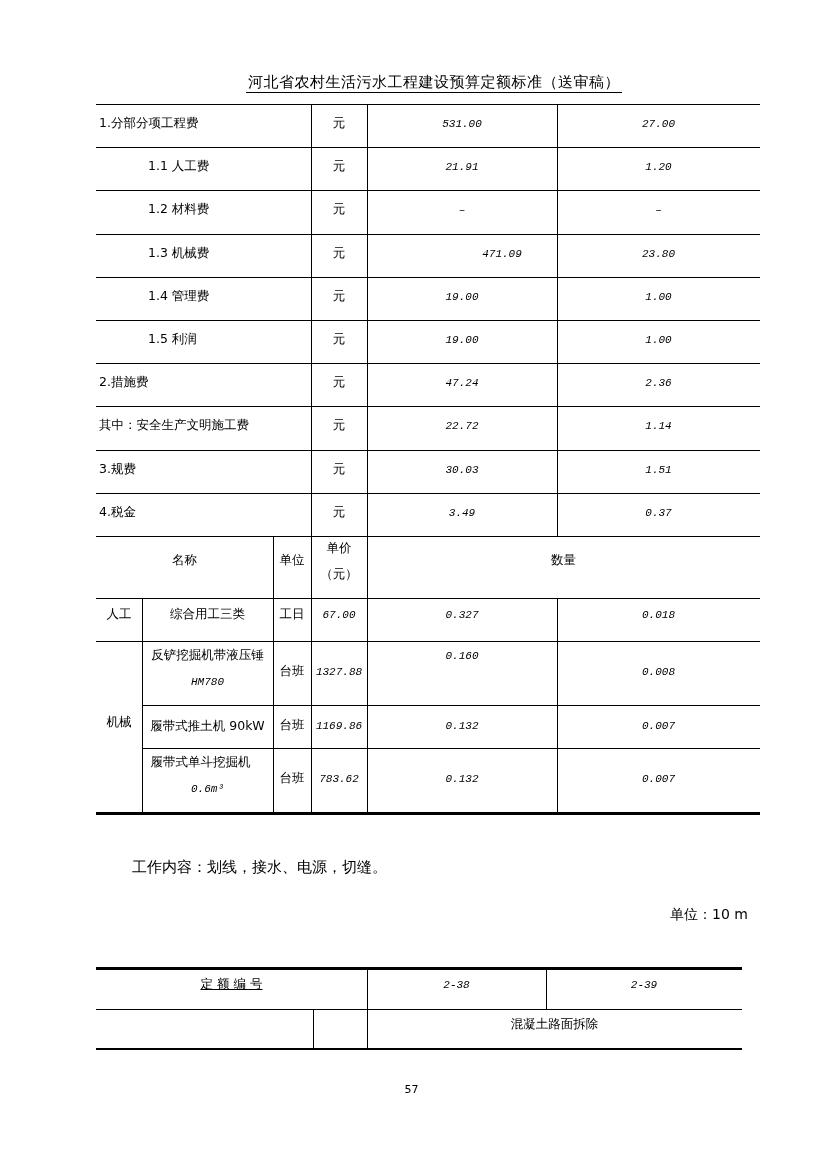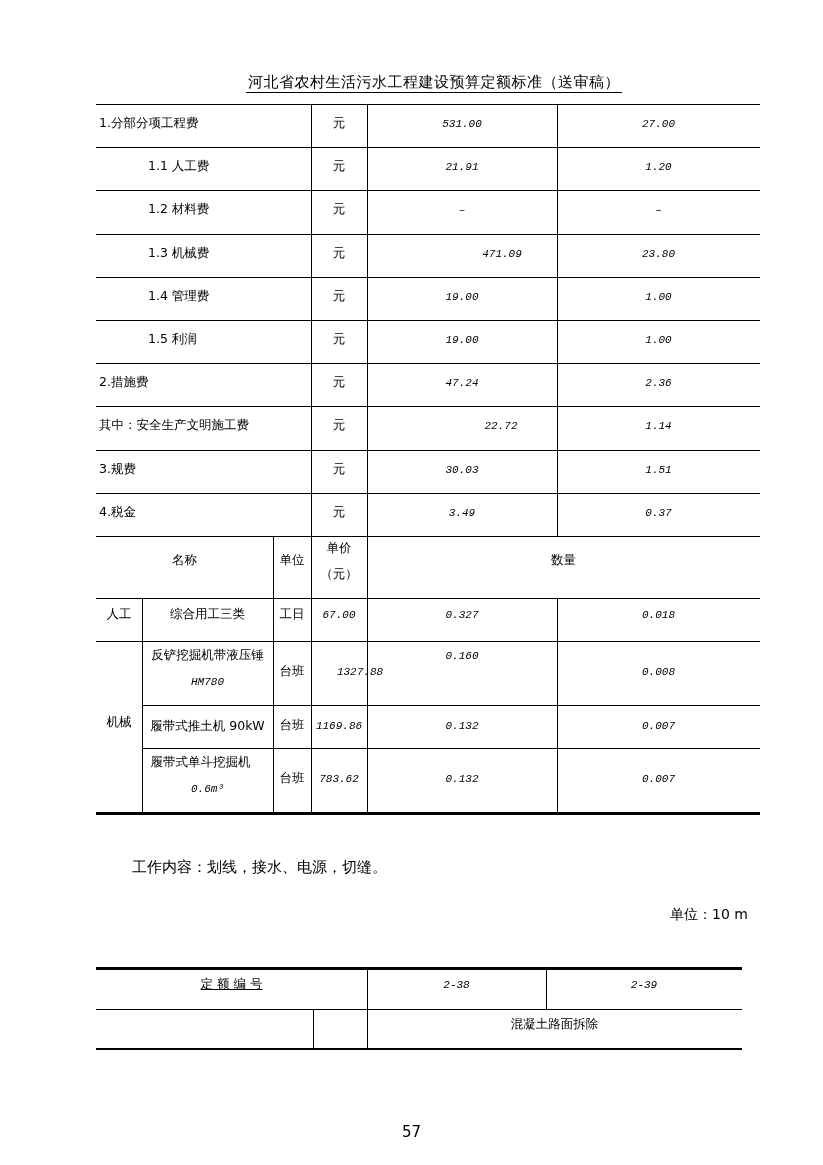--- a/index.html
+++ b/index.html
@@ -8,21 +8,21 @@
   .title { position:absolute; left:246px; top:72px; font-size:15px; letter-spacing:0.5px;
            border-bottom:1px solid #000; line-height:20px; padding:0 2px; }
   .hl { position:absolute; background:#000; height:1px; }
   .vl { position:absolute; background:#000; width:1px; }
   .cell { position:absolute; font-size:12px; line-height:16px; }
   .ctr { text-align:center; }
   .num { font-family:"Liberation Mono","DejaVu Sans Mono",monospace; font-size:11px;font-style:italic; }
   .txt13 { font-size:12.5px; }
   .work { position:absolute; left:132px; top:858px; font-size:15px; }
   .unit { position:absolute; left:670px; top:906px; font-size:14px; }
-  .pageno { position:absolute; left:0; width:823px; top:1083px; text-align:center; font-size:15px;margin-top:40px; }
+  .pageno { position:absolute; left:0; width:823px; top:1083px; text-align:center; font-size:11px; }
 </style>
 </head>
 <body>
 
 <div class="title">河北省农村生活污水工程建设预算定额标准（送审稿）</div>
 
 <div id="cost-table">
     <div class="hl" style="left:96px;top:104px;width:664px;"></div>
     <div class="hl" style="left:96px;top:147px;width:664px;"></div>
     <div class="hl" style="left:96px;top:190px;width:664px;"></div>
@@ -60,21 +60,21 @@
     <div class="cell txt13" style="left:148px;top:331px;">1.5 利润</div>
     <div class="cell ctr txt13" style="left:311px;top:331px;width:56px;">元</div>
     <div class="cell ctr num" style="left:367px;top:332px;width:190px;">19.00</div>
     <div class="cell ctr num" style="left:557px;top:332px;width:203px;">1.00</div>
     <div class="cell txt13" style="left:99px;top:374px;">2.措施费</div>
     <div class="cell ctr txt13" style="left:311px;top:374px;width:56px;">元</div>
     <div class="cell ctr num" style="left:367px;top:375px;width:190px;">47.24</div>
     <div class="cell ctr num" style="left:557px;top:375px;width:203px;">2.36</div>
     <div class="cell txt13" style="left:99px;top:417px;">其中：安全生产文明施工费</div>
     <div class="cell ctr txt13" style="left:311px;top:417px;width:56px;">元</div>
-    <div class="cell ctr num" style="left:367px;top:418px;width:190px;margin-left:39px;">22.72</div>
+    <div class="cell ctr num" style="left:367px;top:418px;width:190px;">22.72</div>
     <div class="cell ctr num" style="left:557px;top:418px;width:203px;">1.14</div>
     <div class="cell txt13" style="left:99px;top:461px;">3.规费</div>
     <div class="cell ctr txt13" style="left:311px;top:461px;width:56px;">元</div>
     <div class="cell ctr num" style="left:367px;top:462px;width:190px;">30.03</div>
     <div class="cell ctr num" style="left:557px;top:462px;width:203px;">1.51</div>
     <div class="cell txt13" style="left:99px;top:504px;">4.税金</div>
     <div class="cell ctr txt13" style="left:311px;top:504px;width:56px;">元</div>
     <div class="cell ctr num" style="left:367px;top:505px;width:190px;">3.49</div>
     <div class="cell ctr num" style="left:557px;top:505px;width:203px;">0.37</div>
   </div>
@@ -98,21 +98,21 @@
     <div class="cell ctr txt13" style="left:96px;top:606px;width:46px;">人工</div>
     <div class="cell ctr txt13" style="left:142px;top:606px;width:131px;">综合用工三类</div>
     <div class="cell ctr txt13" style="left:273px;top:606px;width:38px;">工日</div>
     <div class="cell ctr num" style="left:311px;top:607px;width:56px;">67.00</div>
     <div class="cell ctr num" style="left:367px;top:607px;width:190px;">0.327</div>
     <div class="cell ctr num" style="left:557px;top:607px;width:203px;">0.018</div>
     <div class="cell ctr txt13" style="left:96px;top:714px;width:46px;">机械</div>
     <div class="cell ctr txt13" style="left:142px;top:647px;width:131px;">反铲挖掘机带液压锤</div>
     <div class="cell ctr num" style="left:142px;top:674px;width:131px;">HM780</div>
     <div class="cell ctr txt13" style="left:273px;top:663px;width:38px;">台班</div>
-    <div class="cell ctr num" style="left:311px;top:664px;width:56px;padding-left:21px;">1327.88</div>
+    <div class="cell ctr num" style="left:311px;top:664px;width:56px;">1327.88</div>
     <div class="cell ctr num" style="left:367px;top:648px;width:190px;">0.160</div>
     <div class="cell ctr num" style="left:557px;top:664px;width:203px;">0.008</div>
     <div class="cell ctr txt13" style="left:142px;top:718px;width:131px;">履带式推土机 90kW</div>
     <div class="cell ctr txt13" style="left:273px;top:717px;width:38px;">台班</div>
     <div class="cell ctr num" style="left:311px;top:718px;width:56px;">1169.86</div>
     <div class="cell ctr num" style="left:367px;top:718px;width:190px;">0.132</div>
     <div class="cell ctr num" style="left:557px;top:718px;width:203px;">0.007</div>
     <div class="cell ctr txt13" style="left:135px;top:754px;width:131px;">履带式单斗挖掘机</div>
     <div class="cell ctr num" style="left:142px;top:781px;width:131px;">0.6m³</div>
     <div class="cell ctr txt13" style="left:273px;top:770px;width:38px;">台班</div>

